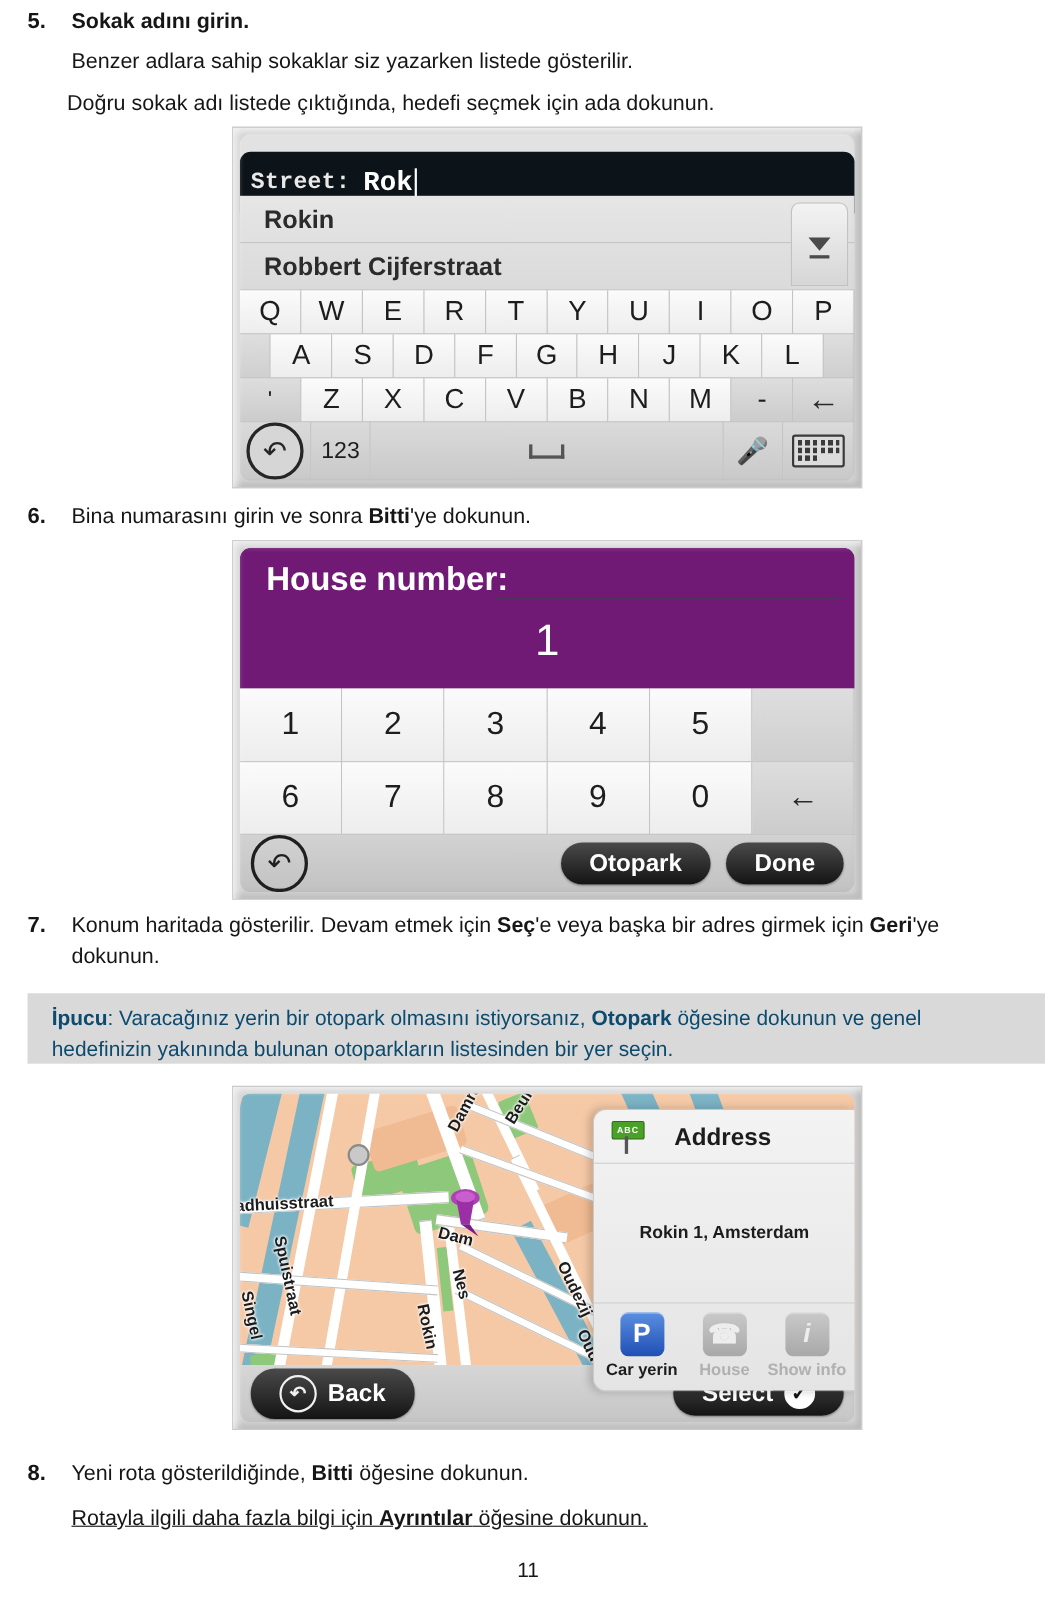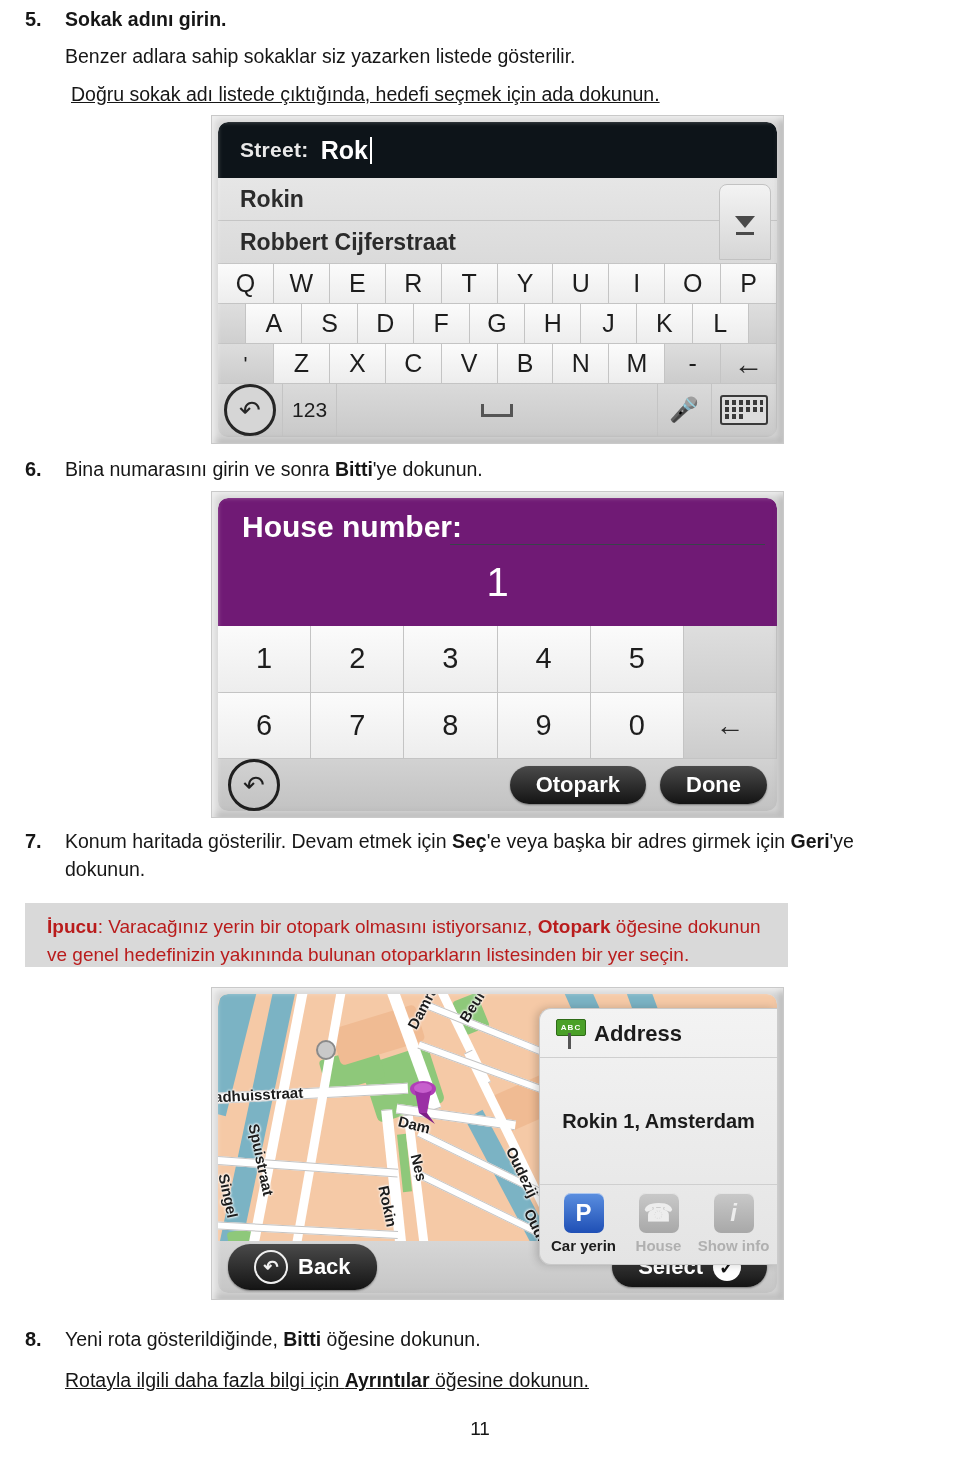--- a/index.html
+++ b/index.html
@@ -37,28 +37,28 @@
     line-height: 28px;
     color: #161616;
   }
   b, strong { font-weight: bold; }
 
   
   .tip-box {
     position: absolute;
     left: 25px;
     top: 903px;
-    width: 763px;
+    width: 925px;
     height: 64px;
     background: #d9d9d9;
     box-sizing: border-box;
     padding: 10px 22px 0 22px;
     font-size: 19px;
     line-height: 28px;
-    color: #b91c1c;
+    color: #0c4a6e;
   }
 
   .page-number {
     position: absolute;
     left: 0;
     top: 1418px;
     width: 960px;
     text-align: center;
     font-size: 19px;
     color: #161616;
@@ -88,29 +88,30 @@
   }
   .st-inner {
     position: absolute;
     left: 6px; top: 6px; right: 6px; bottom: 6px;
     background: #e2e2e2;
     border-radius: 10px;
     overflow: hidden;
   }
   .st-titlebar {
     position: absolute;
-    left: 0; top: 0; width: 100%;
+    left: 0; top: 16px; width: 100%;
     height: 56px;
     background: #0d1419;
     border-radius: 10px 10px 0 0;
     color: #ffffff;
     display: flex;
     align-items: center;
-    padding-left: 22px;
+    padding-left: 10px;
     box-sizing: border-box;
+    font-family: Liberation Mono, monospace;
   }
   .st-title-label {
     font-size: 21px;
     font-weight: bold;
     color: #e9e9e9;
     letter-spacing: .3px;
   }
   .st-title-value {
     font-size: 25px;
     font-weight: bold;
@@ -344,21 +345,21 @@
     border-radius: 12px 0 0 12px;
     box-shadow: -3px 0 8px rgba(0,0,0,.18);
     z-index: 5;
     display: flex;
     flex-direction: column;
     box-sizing: border-box;
   }
   .ip-head {
     display: flex;
     align-items: center;
-    gap: 10px;
+    gap: 29px;
     padding: 10px 14px 8px 16px;
     border-bottom: 1px solid #cfcfcf;
   }
   .abc-sign {
     position: relative;
     width: 28px; height: 30px;
     flex: 0 0 28px;
   }
   .abc-sign .plate {
     position: absolute;
@@ -387,21 +388,21 @@
     font-size: 22px;
     font-weight: bold;
     color: #1c1c1c;
     padding-right: 12px;
   }
   .ip-address {
     flex: 1 1 auto;
     display: flex;
     align-items: center;
     justify-content: center;
-    font-size: 20px;
+    font-size: 16px;
     font-weight: bold;
     color: #1c1c1c;
     text-align: left;
     padding: 0 6px;
   }
   .ip-actions {
     border-top: 1px solid #cfcfcf;
     display: flex;
     justify-content: space-around;
     padding: 8px 6px 10px;
@@ -497,21 +498,21 @@
   }
 </style>
 </head>
 <body>
 
 <div class="doc-step" style="left:25px; top:5px; width:910px;">
   <div class="num">5.</div>
   <div class="body" style="font-weight:bold;">Sokak adını girin.</div>
 </div>
 <div class="doc-para" style="left:65px; top:42px; width:880px;">Benzer adlara sahip sokaklar siz yazarken listede gösterilir.</div>
-<div class="doc-para" style="left:71px; top:80px; width:880px;text-decoration:underline;">Doğru sokak adı listede çıktığında, hedefi seçmek için ada dokunun.</div>
+<div class="doc-para" style="left:61px; top:80px; width:880px;">Doğru sokak adı listede çıktığında, hedefi seçmek için ada dokunun.</div>
 
 <div class="device" id="screen-street">
   <div class="st-inner">
 
     <div class="st-titlebar">
       <span class="st-title-label">Street:</span>
       <span class="st-title-value">Rok</span>
       <span class="st-caret"></span>
     </div>
 

